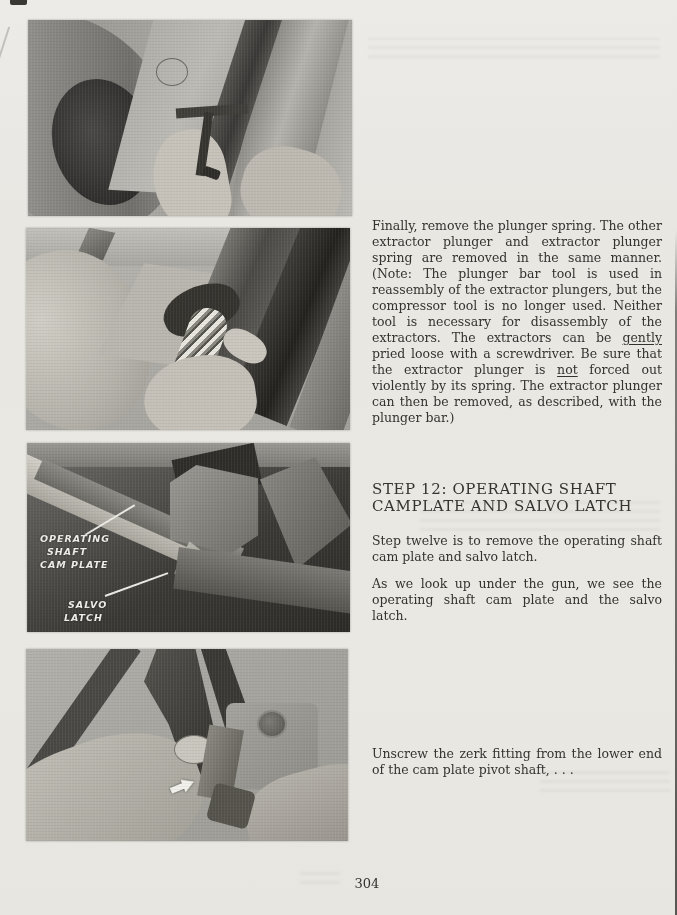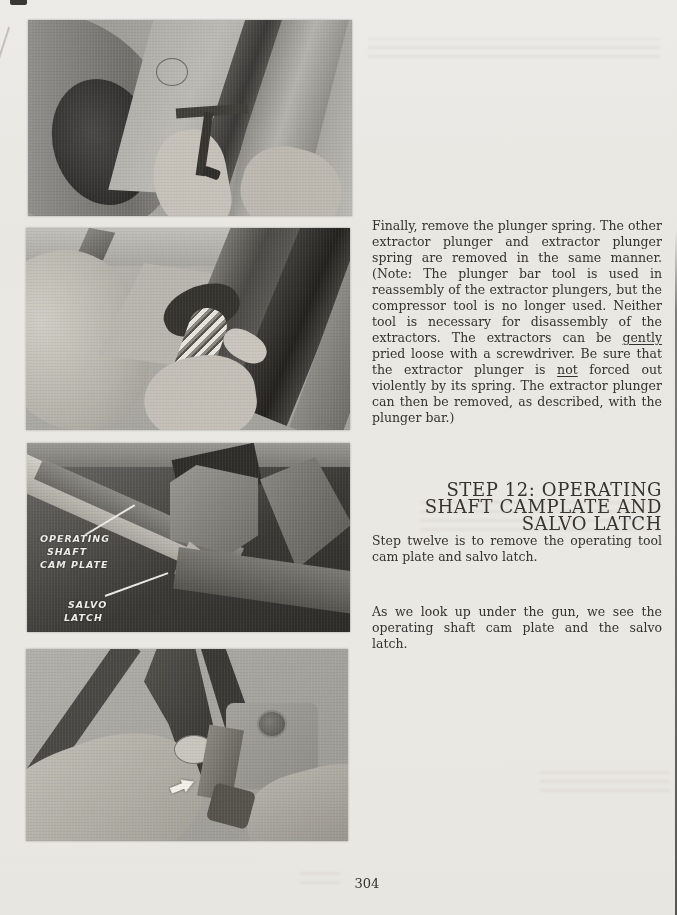--- a/index.html
+++ b/index.html
@@ -105,24 +105,24 @@
     background:linear-gradient(100deg,#8a8880,#615f58);}
   .p4-fit2{left:184px;top:138px;width:42px;height:38px;border-radius:6px;transform:rotate(15deg);background:#55534c;}
   .p4-arrow{left:144px;top:130px;width:26px;height:14px;transform:rotate(-22deg);
     filter:drop-shadow(0 0 1px rgba(40,40,38,.8));}
   .p4-arrow .shaft{left:0;top:4px;width:14px;height:6px;background:#f2f0ea;}
   .p4-arrow .head{left:13px;top:0;width:0;height:0;border-left:12px solid #f2f0ea;
     border-top:7px solid transparent;border-bottom:7px solid transparent;}
   
   .para,.heading,.pagenum{position:absolute;left:372px;width:290px;}
   .para{font-size:12.5px;line-height:16px;text-align:justify;}
-  .heading{font-size:18px;line-height:17px;letter-spacing:.6px;text-align:right;}
+  .heading{font-size:15px;line-height:17px;letter-spacing:.6px;text-align:left;}
   .u{text-decoration:underline;text-underline-offset:2px;}
   .para-p1{top:63px;} .para-p2{top:218px;} .heading-step{top:481px;}
-  .para-p3{top:533px;} .para-p4{top:604px;} .para-p5{top:746px;}
+  .para-p3{top:533px;} .para-p4{top:576px;} .para-p5{top:746px;}
   .pagenum{left:337px;top:876px;width:60px;text-align:center;font-size:13px;}
 </style>
 </head>
 <body>
 
 <div class="page">
 
   <div class="mark-top"></div>
   <div class="edge-right"></div>
   <div class="scratch-left"></div>
@@ -189,24 +189,25 @@
       <div class="shaft"></div>
       <div class="head"></div>
     </div>
   </div>
 
 
   <div class="para para-p2"><span>Finally, remove the plunger spring. The other extractor plunger and extractor plunger spring are removed in the same manner. (Note: The plunger bar tool is used in reassembly of the extractor plungers, but the compressor tool is no longer used. Neither tool is necessary for disassembly of the extractors. The extractors can be </span><span class="u">gently</span><span> pried loose with a screwdriver. Be sure that the extractor plunger is </span><span class="u">not</span><span> forced out violently by its spring. The extractor plunger can then be removed, as described, with the plunger bar.)</span></div>
 
   <div class="heading heading-step">STEP 12: OPERATING SHAFT CAMPLATE AND SALVO LATCH</div>
 
-  <div class="para para-p3">Step twelve is to remove the operating tool cam plate and salvo latch.</div>
+  <div class="para para-p3">Step twelve is to remove the operating shaft cam plate and salvo latch.</div>
 
   <div class="para para-p4">As we look up under the gun, we see the operating shaft cam plate and the salvo latch.</div>
 
+  <div class="para para-p5">Unscrew the zerk fitting from the lower end of the cam plate pivot shaft, . . .</div>
 
   <div class="ghost" style="left:368px;top:38px;width:292px;height:20px"></div>
   <div class="ghost" style="left:420px;top:497px;width:240px;height:34px"></div>
   <div class="ghost" style="left:540px;top:766px;width:130px;height:26px"></div>
   <div class="ghost" style="left:300px;top:872px;width:40px;height:12px"></div>
 
   <div class="pagenum">304</div>
 
 </div>
 

